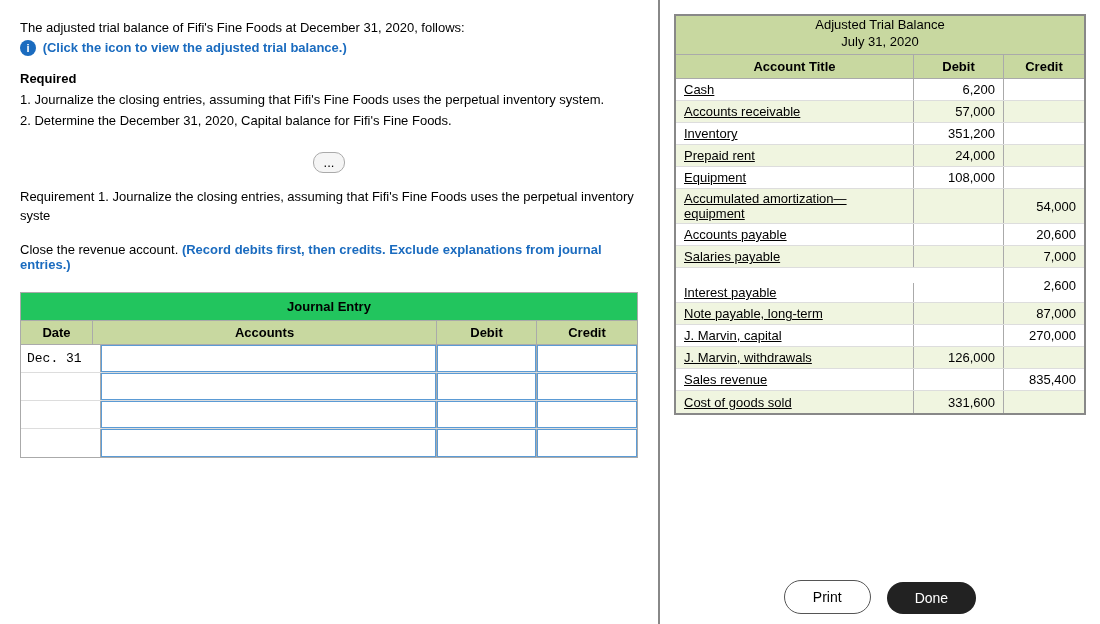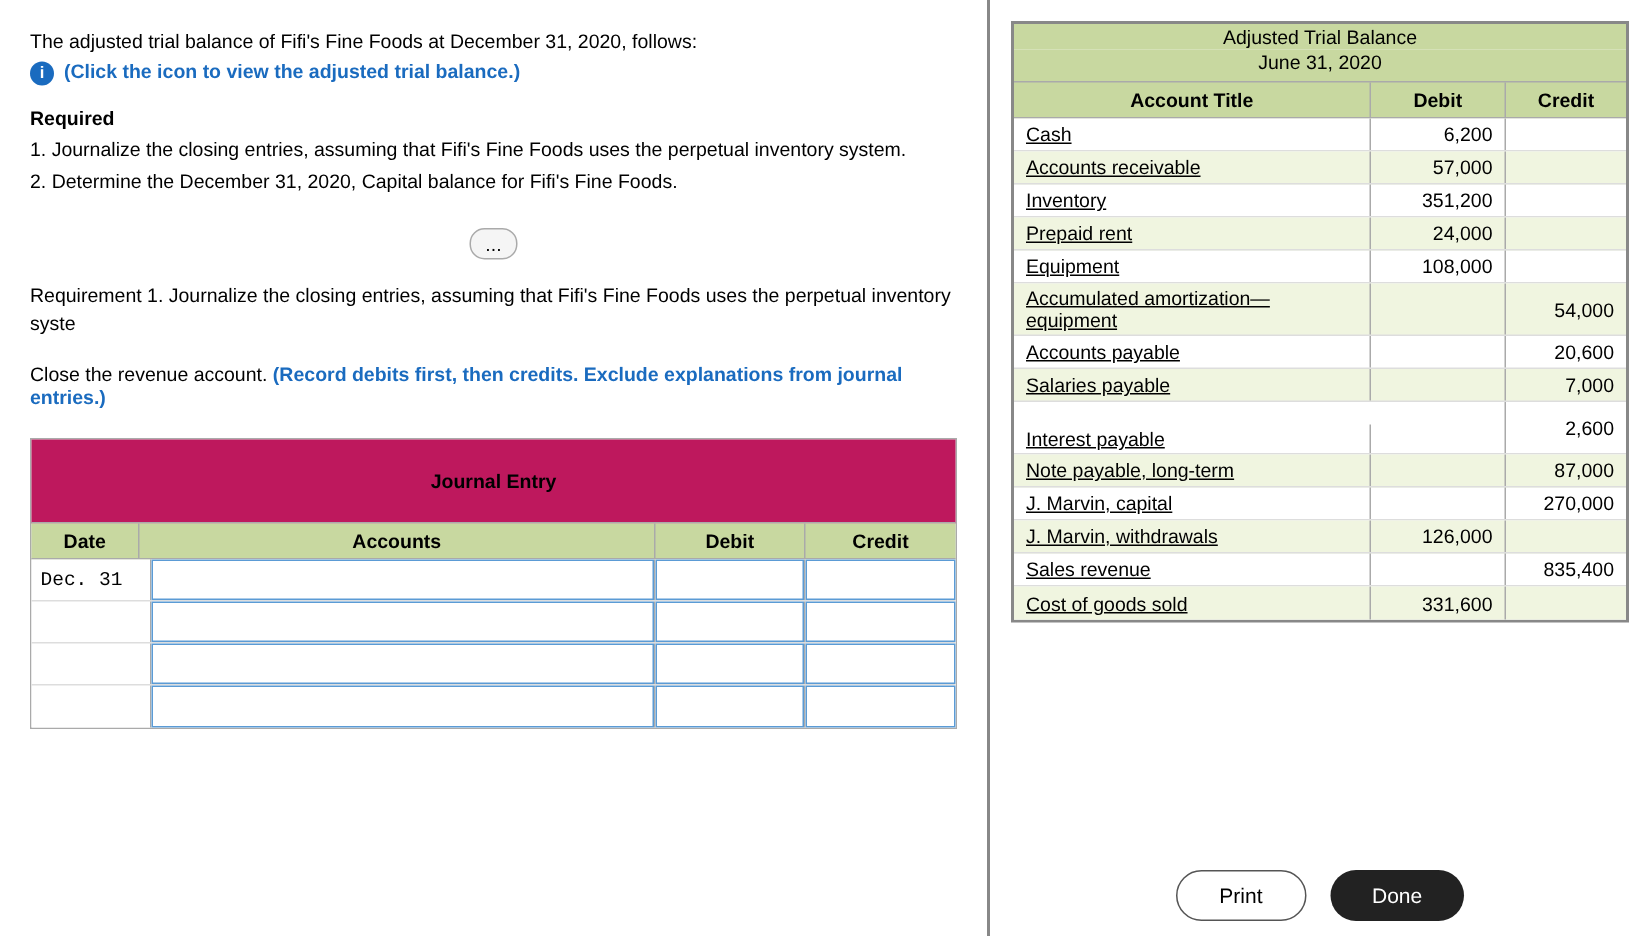--- a/index.html
+++ b/index.html
@@ -93,25 +93,25 @@
       color: #1a6bbf;
       font-weight: bold;
     }
 
     
     .journal-table-wrapper {
       border: 1px solid #aaa;
     }
 
     .journal-header-row {
-      background: #be185d;
-      text-align: center;
-      font-weight: bold;
-      font-size: 13px;
-      padding: 20px 0;
+      background: #22c55e;
+      text-align: center;
+      font-weight: bold;
+      font-size: 13px;
+      padding: 6px 0;
       border-bottom: 1px solid #aaa;
     }
 
     .journal-columns {
       display: flex;
       background: #c8d8a0;
       border-bottom: 1px solid #aaa;
     }
 
     .journal-col-date {
@@ -339,20 +339,21 @@
       align-items: center;
       justify-content: flex-end;
     }
 
     
     .bottom-buttons {
       display: flex;
       gap: 16px;
       justify-content: center;
       margin-top: 12px;
+      align-items: flex-end;
     }
 
     .btn-print {
       padding: 8px 28px;
       border: 1.5px solid #555;
       border-radius: 20px;
       background: #fff;
       font-size: 14px;
       cursor: pointer;
     }
@@ -462,21 +463,21 @@
         </div>
       </div>
     </div>
   </div>
 </div>
 
 <div class="right-panel">
   <div style="width:100%">
     <div class="trial-balance-wrapper">
       <div class="tb-report-title">Adjusted Trial Balance</div>
-      <div class="tb-date">June 31, 2020</div>
+      <div class="tb-date">July 31, 2020</div>
       <div class="tb-col-headers">
         <div class="tb-col-account">Account Title</div>
         <div class="tb-col-debit">Debit</div>
         <div class="tb-col-credit">Credit</div>
       </div>
       <div class="tb-body" id="tb-body">
 
       <div class="tb-row">
             <div class="tb-account-cell" style="white-space: pre-line;">Cash</div>
             <div class="tb-debit-cell">6,200</div>

